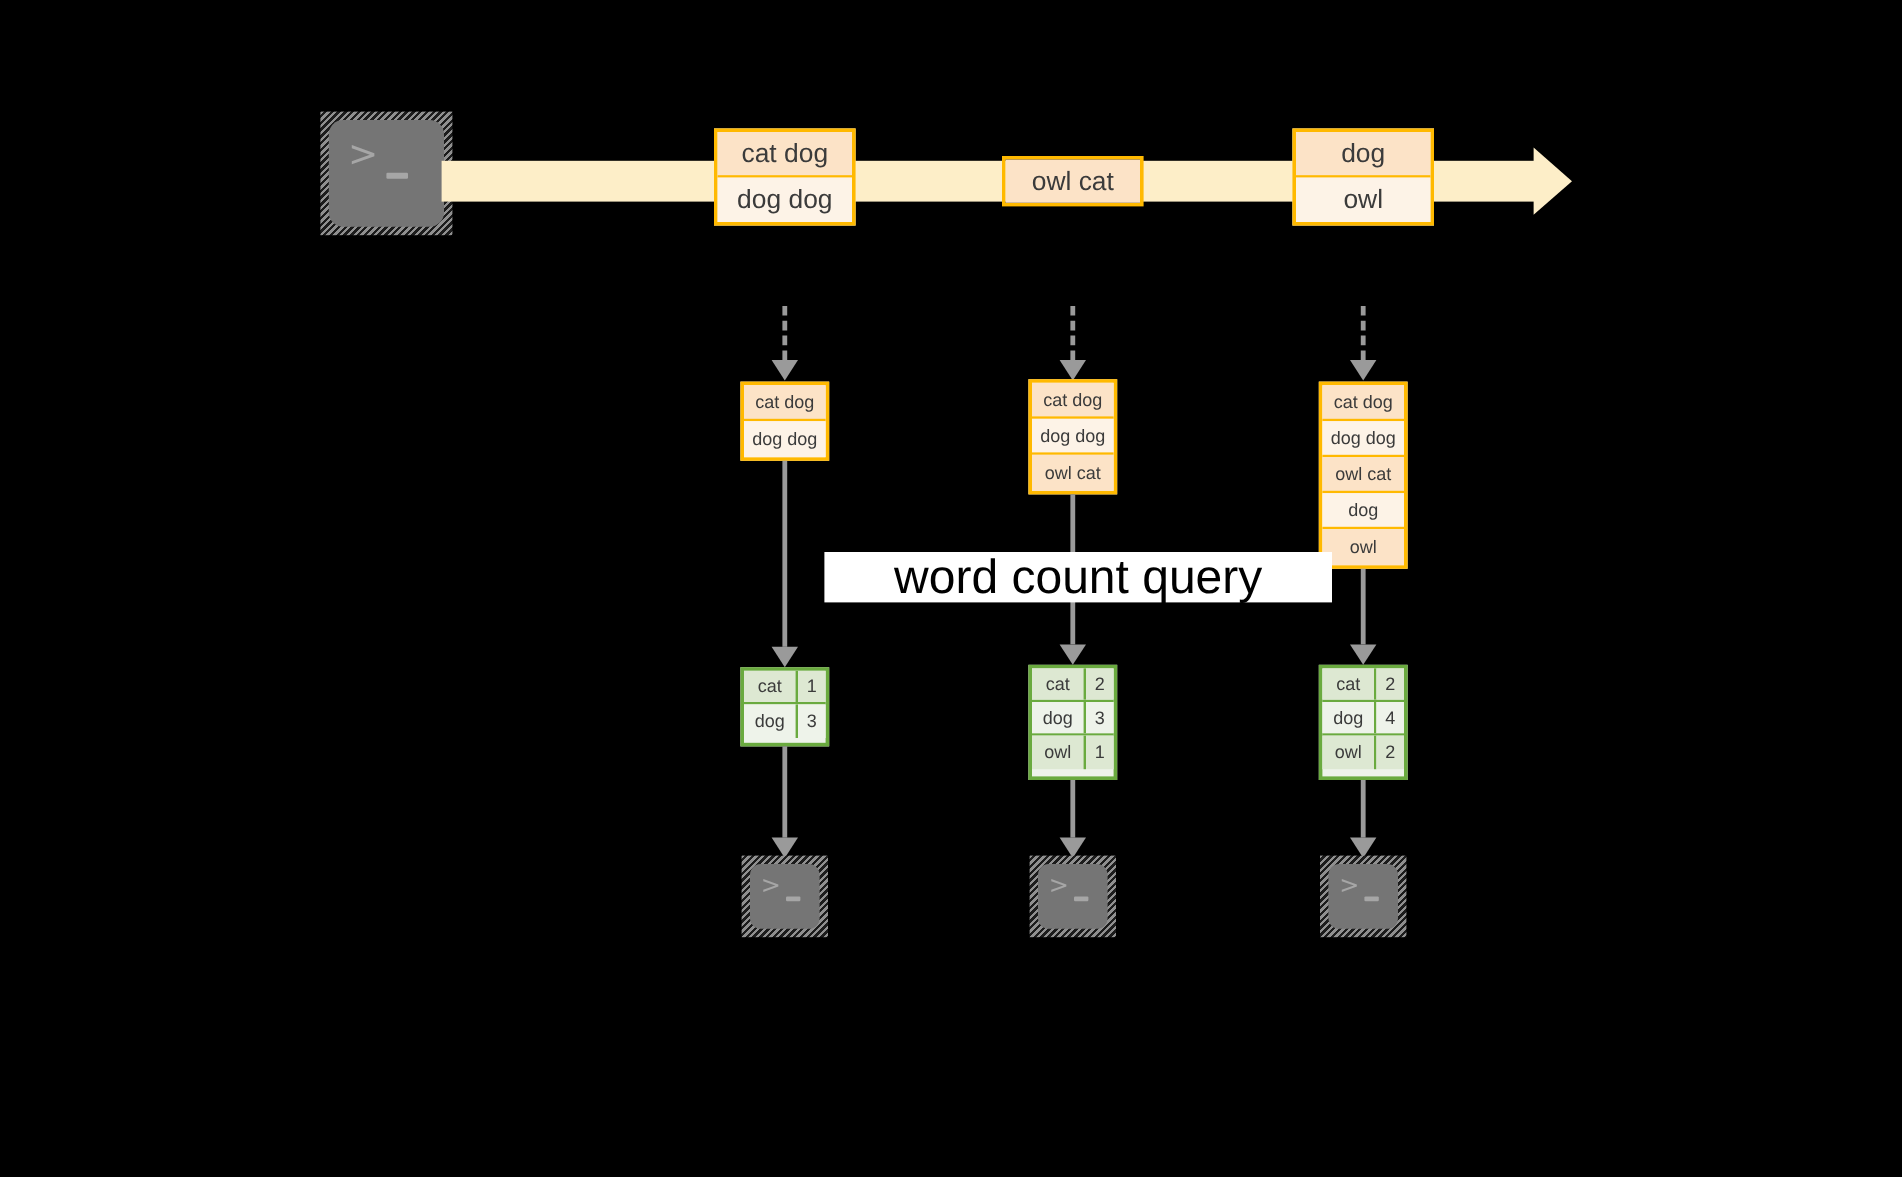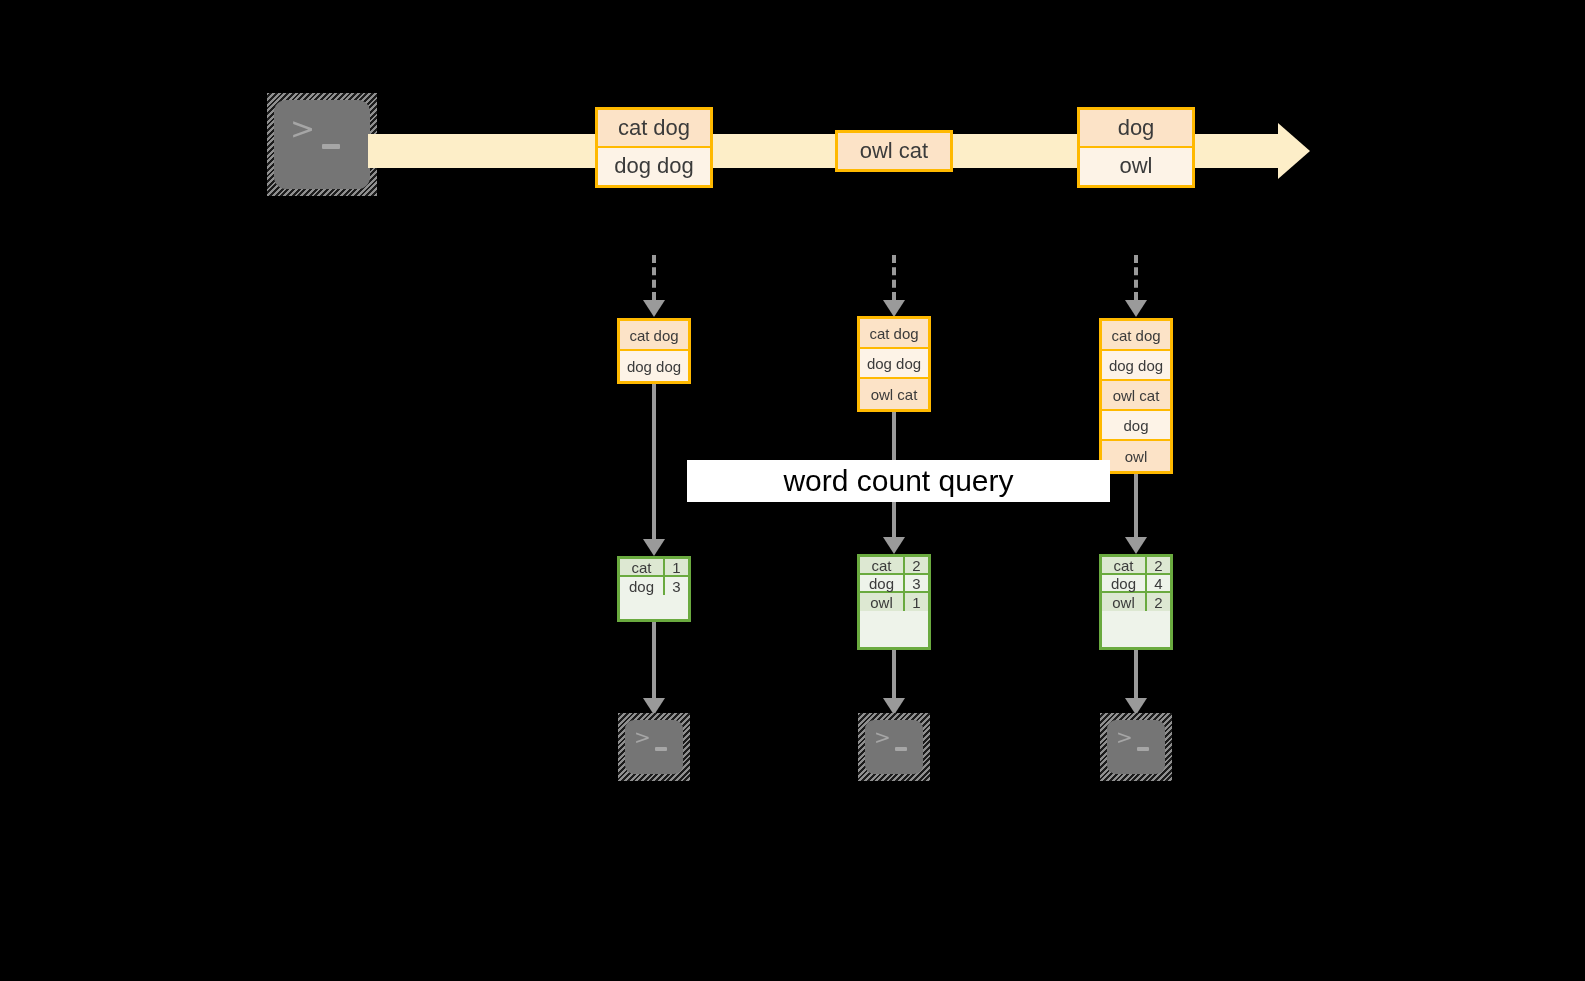--- a/index.html
+++ b/index.html
@@ -87,21 +87,21 @@
   
   .restable {
     position: absolute;
     border: 3px solid #6aaa3f;
     background: #eef3ea;
     display: flex;
     flex-direction: column;
   }
   .resrow {
     display: flex;
-    height: 18px;
+    height: 28px;
     border-bottom: 2px solid #6aaa3f;
   }
   .resrow:last-child { border-bottom: none; }
   .rescell {
     display: flex;
     align-items: center;
     justify-content: center;
     font-size: 15px;
     color: #3b3b3b;
     background: #eef3ea;
@@ -140,21 +140,21 @@
 
   
   .labelband {
     position: absolute;
     background: #ffffff;
     display: flex;
     align-items: center;
     justify-content: center;
   }
   .labelband span {
-    font-size: 30px;
+    font-size: 40px;
     color: #000000;
     white-space: nowrap;
   }
 </style>
 </head>
 <body>
 
 <div id="stage">
 
   <div class="term" style="left:267px; top:93px; width:110px; height:103px;">

